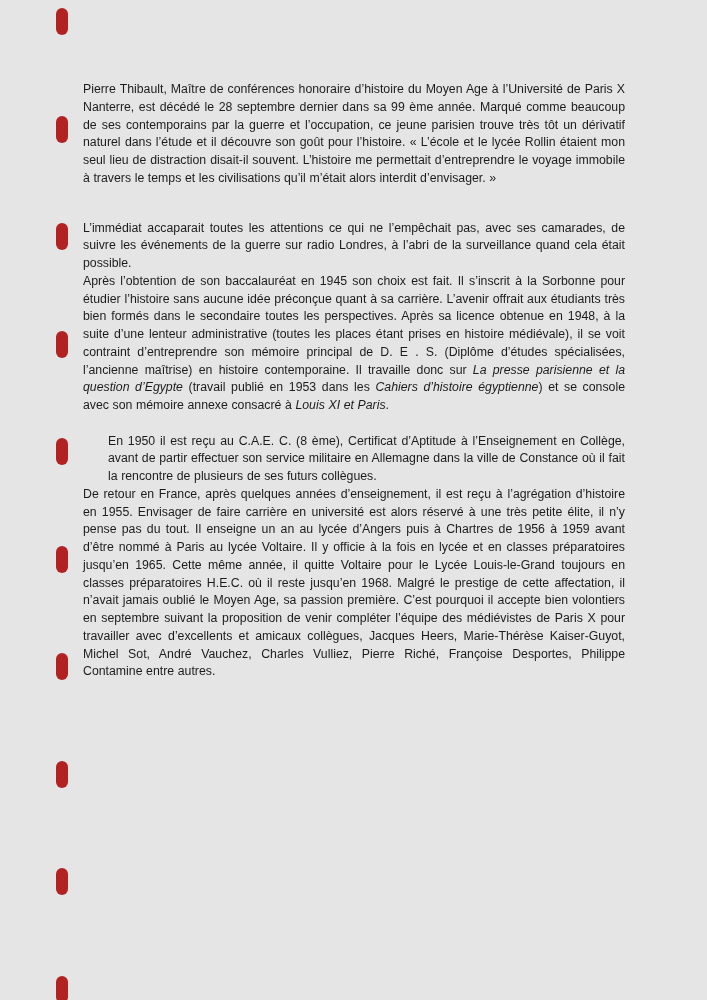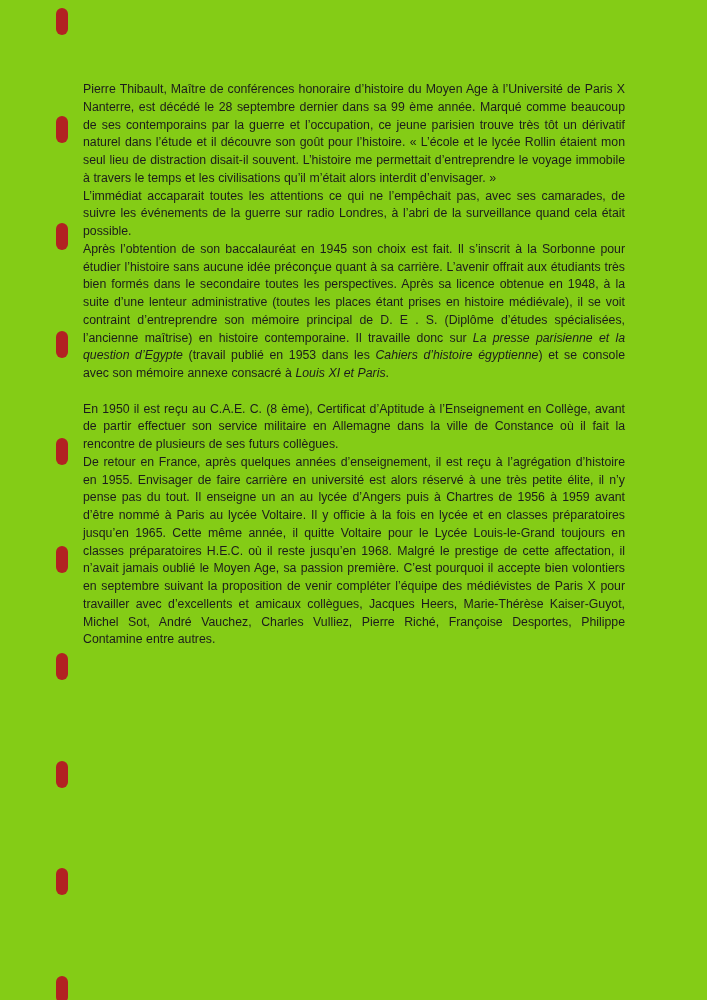--- a/index.html
+++ b/index.html
@@ -4,41 +4,42 @@
 <style>
   html, body {
     margin: 0;
     padding: 0;
     background: #ffffff;
   }
   .page {
     position: relative;
     width: 707px;
     height: 1000px;
-    background: #84cc16;
+    background: #e5e5e5;
     overflow: hidden;
     font-family: "Liberation Sans", sans-serif;
   }
   .content {
     position: absolute;
     left: 83px;
     top: 81px;
     width: 542px;
   }
   p.paragraph {
     margin: 0;
     padding: 0;
     text-align: justify;
     font-size: 12.3px;
     line-height: 17.75px;
     color: #1c1c1c;
     word-spacing: 0.2px;
   }
   p.paragraph.gap {
     margin-top: 17.75px;
+    margin-left: 25px;
   }
   p.paragraph em {
     font-style: italic;
   }
   .marker {
     position: absolute;
     left: 56px;
     width: 12px;
     height: 27px;
     border-radius: 6px;
@@ -55,18 +56,18 @@
       <div class="marker" style="background: rgb(178, 34, 34); top: 330.5px;"></div>
       <div class="marker" style="background: rgb(178, 34, 34); top: 438px;"></div>
       <div class="marker" style="background: rgb(178, 34, 34); top: 545.5px;"></div>
       <div class="marker" style="background: rgb(178, 34, 34); top: 653px;"></div>
       <div class="marker" style="background: rgb(178, 34, 34); top: 760.5px;"></div>
       <div class="marker" style="background: rgb(178, 34, 34); top: 868px;"></div>
       <div class="marker" style="background: rgb(178, 34, 34); top: 975.5px;"></div>
     </div>
   <div class="content" id="content">
       <p class="paragraph" style="color: rgb(28, 28, 28);"><span>Pierre Thibault, Maître de conférences honoraire d’histoire du Moyen Age à l’Université de Paris X Nanterre, est décédé le 28 septembre dernier dans sa 99 ème année. Marqué comme beaucoup de ses contemporains par la guerre et l’occupation, ce jeune parisien trouve très tôt un dérivatif naturel dans l’étude et il découvre son goût pour l’histoire. « L’école et le lycée Rollin étaient mon seul lieu de distraction disait-il souvent. L’histoire me permettait d’entreprendre le voyage immobile à travers le temps et les civilisations qu’il m’était alors interdit d’envisager. »</span></p>
-      <p class="paragraph" style="color: rgb(28, 28, 28);"><span>L’immédiat accaparait toutes les attentions ce qui ne l’empêchait pas, avec ses camarades, de suivre les événements de la guerre sur radio Londres, à l’abri de la surveillance quand cela était possible.</span></p>
+      <p class="paragraph" style="color: rgb(28, 28, 28); margin-top: 32px;"><span>L’immédiat accaparait toutes les attentions ce qui ne l’empêchait pas, avec ses camarades, de suivre les événements de la guerre sur radio Londres, à l’abri de la surveillance quand cela était possible.</span></p>
       <p class="paragraph" style="color: rgb(28, 28, 28);"><span>Après l’obtention de son baccalauréat en 1945 son choix est fait. Il s’inscrit à la Sorbonne pour étudier l’histoire sans aucune idée préconçue quant à sa carrière. L’avenir offrait aux étudiants très bien formés dans le secondaire toutes les perspectives. Après sa licence obtenue en 1948, à la suite d’une lenteur administrative (toutes les places étant prises en histoire médiévale), il se voit contraint d’entreprendre son mémoire principal de D. E . S. (Diplôme d’études spécialisées, l’ancienne maîtrise) en histoire contemporaine. Il travaille donc sur </span><em>La presse parisienne et la question d’Egypte</em><span> (travail publié en 1953 dans les </span><em>Cahiers d’histoire égyptienne</em><span>) et se console avec son mémoire annexe consacré à </span><em>Louis XI et Paris</em><span>.</span></p>
       <p class="paragraph gap" style="color: rgb(28, 28, 28);"><span>En 1950 il est reçu au C.A.E. C. (8 ème), Certificat d’Aptitude à l’Enseignement en Collège, avant de partir effectuer son service militaire en Allemagne dans la ville de Constance où il fait la rencontre de plusieurs de ses futurs collègues.</span></p>
       <p class="paragraph" style="color: rgb(28, 28, 28);"><span>De retour en France, après quelques années d’enseignement, il est reçu à l’agrégation d’histoire en 1955. Envisager de faire carrière en université est alors réservé à une très petite élite, il n’y pense pas du tout. Il enseigne un an au lycée d’Angers puis à Chartres de 1956 à 1959 avant d’être nommé  à Paris au lycée Voltaire. Il y officie à la fois en lycée et en classes préparatoires jusqu’en 1965. Cette même année, il quitte Voltaire pour le Lycée Louis-le-Grand toujours en classes préparatoires H.E.C. où il reste jusqu’en 1968. Malgré le prestige de cette affectation, il n’avait jamais oublié le Moyen Age, sa passion première. C’est pourquoi il accepte bien volontiers en septembre suivant la proposition de venir compléter l’équipe des médiévistes de Paris X pour travailler avec d’excellents et amicaux collègues, Jacques Heers, Marie-Thérèse Kaiser-Guyot, Michel Sot, André Vauchez, Charles Vulliez, Pierre Riché,  Françoise Desportes,  Philippe Contamine entre autres.</span></p>
     </div>
 </div>
 
 </body></html>

